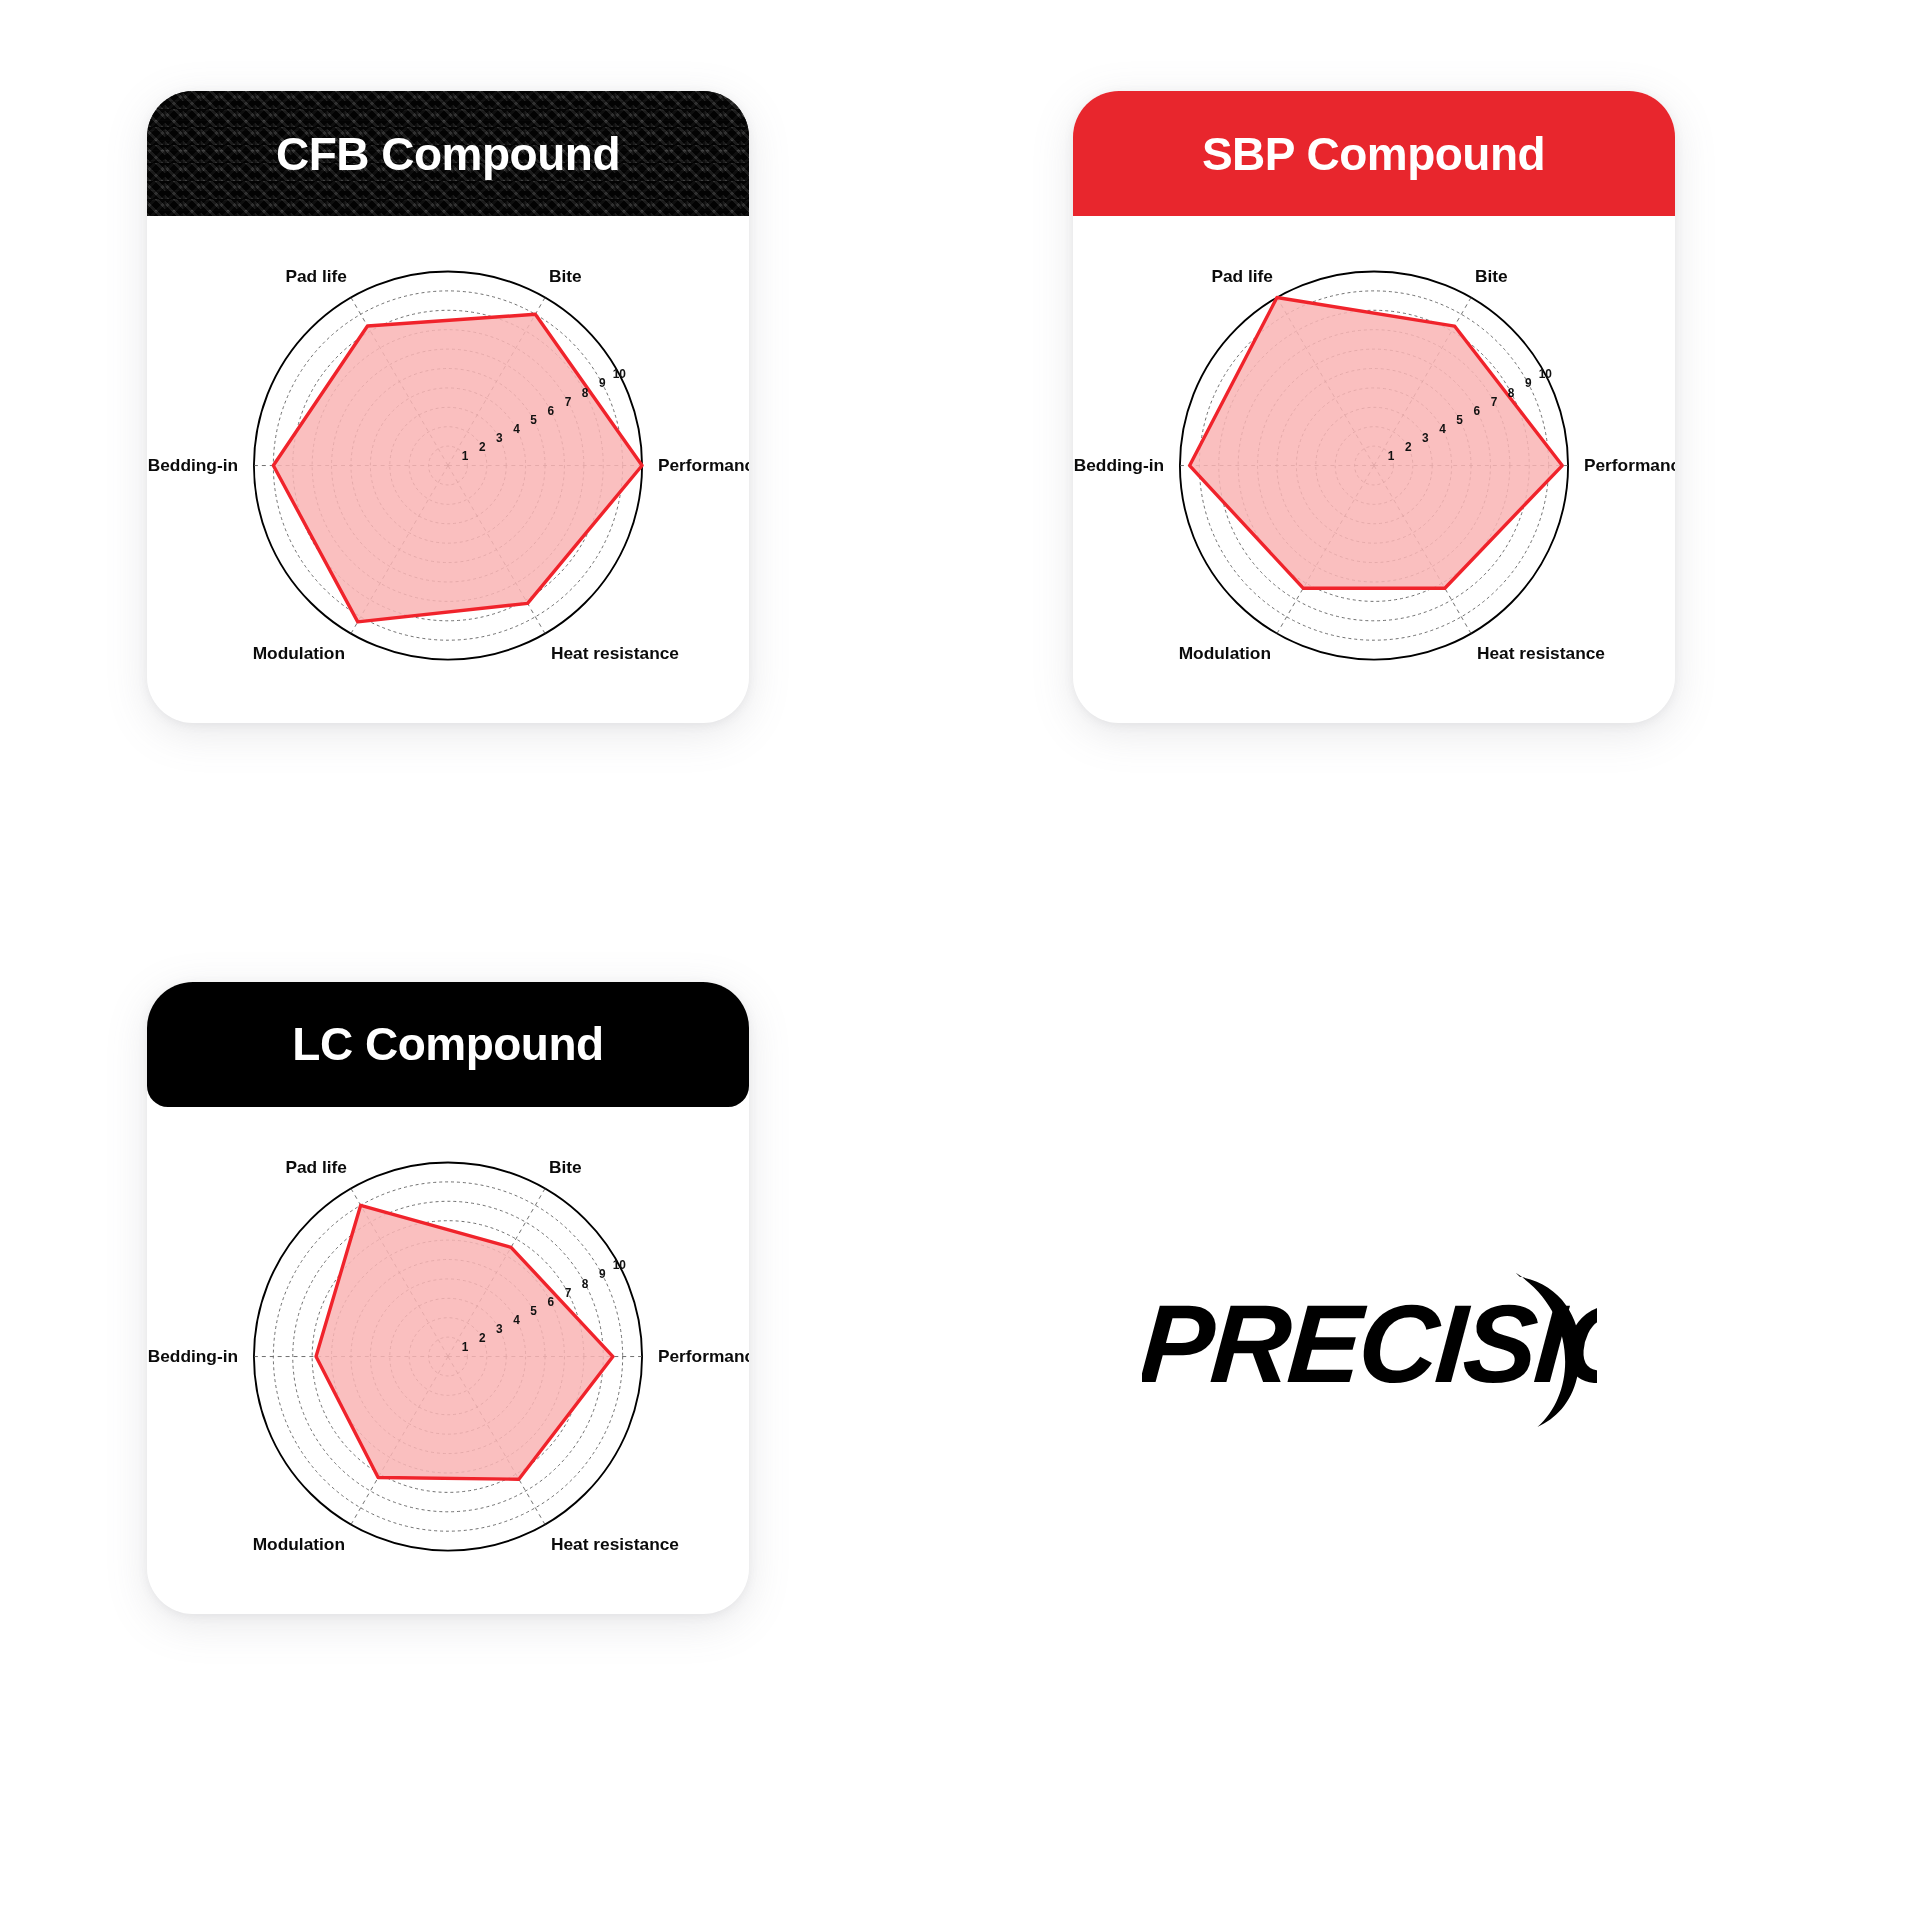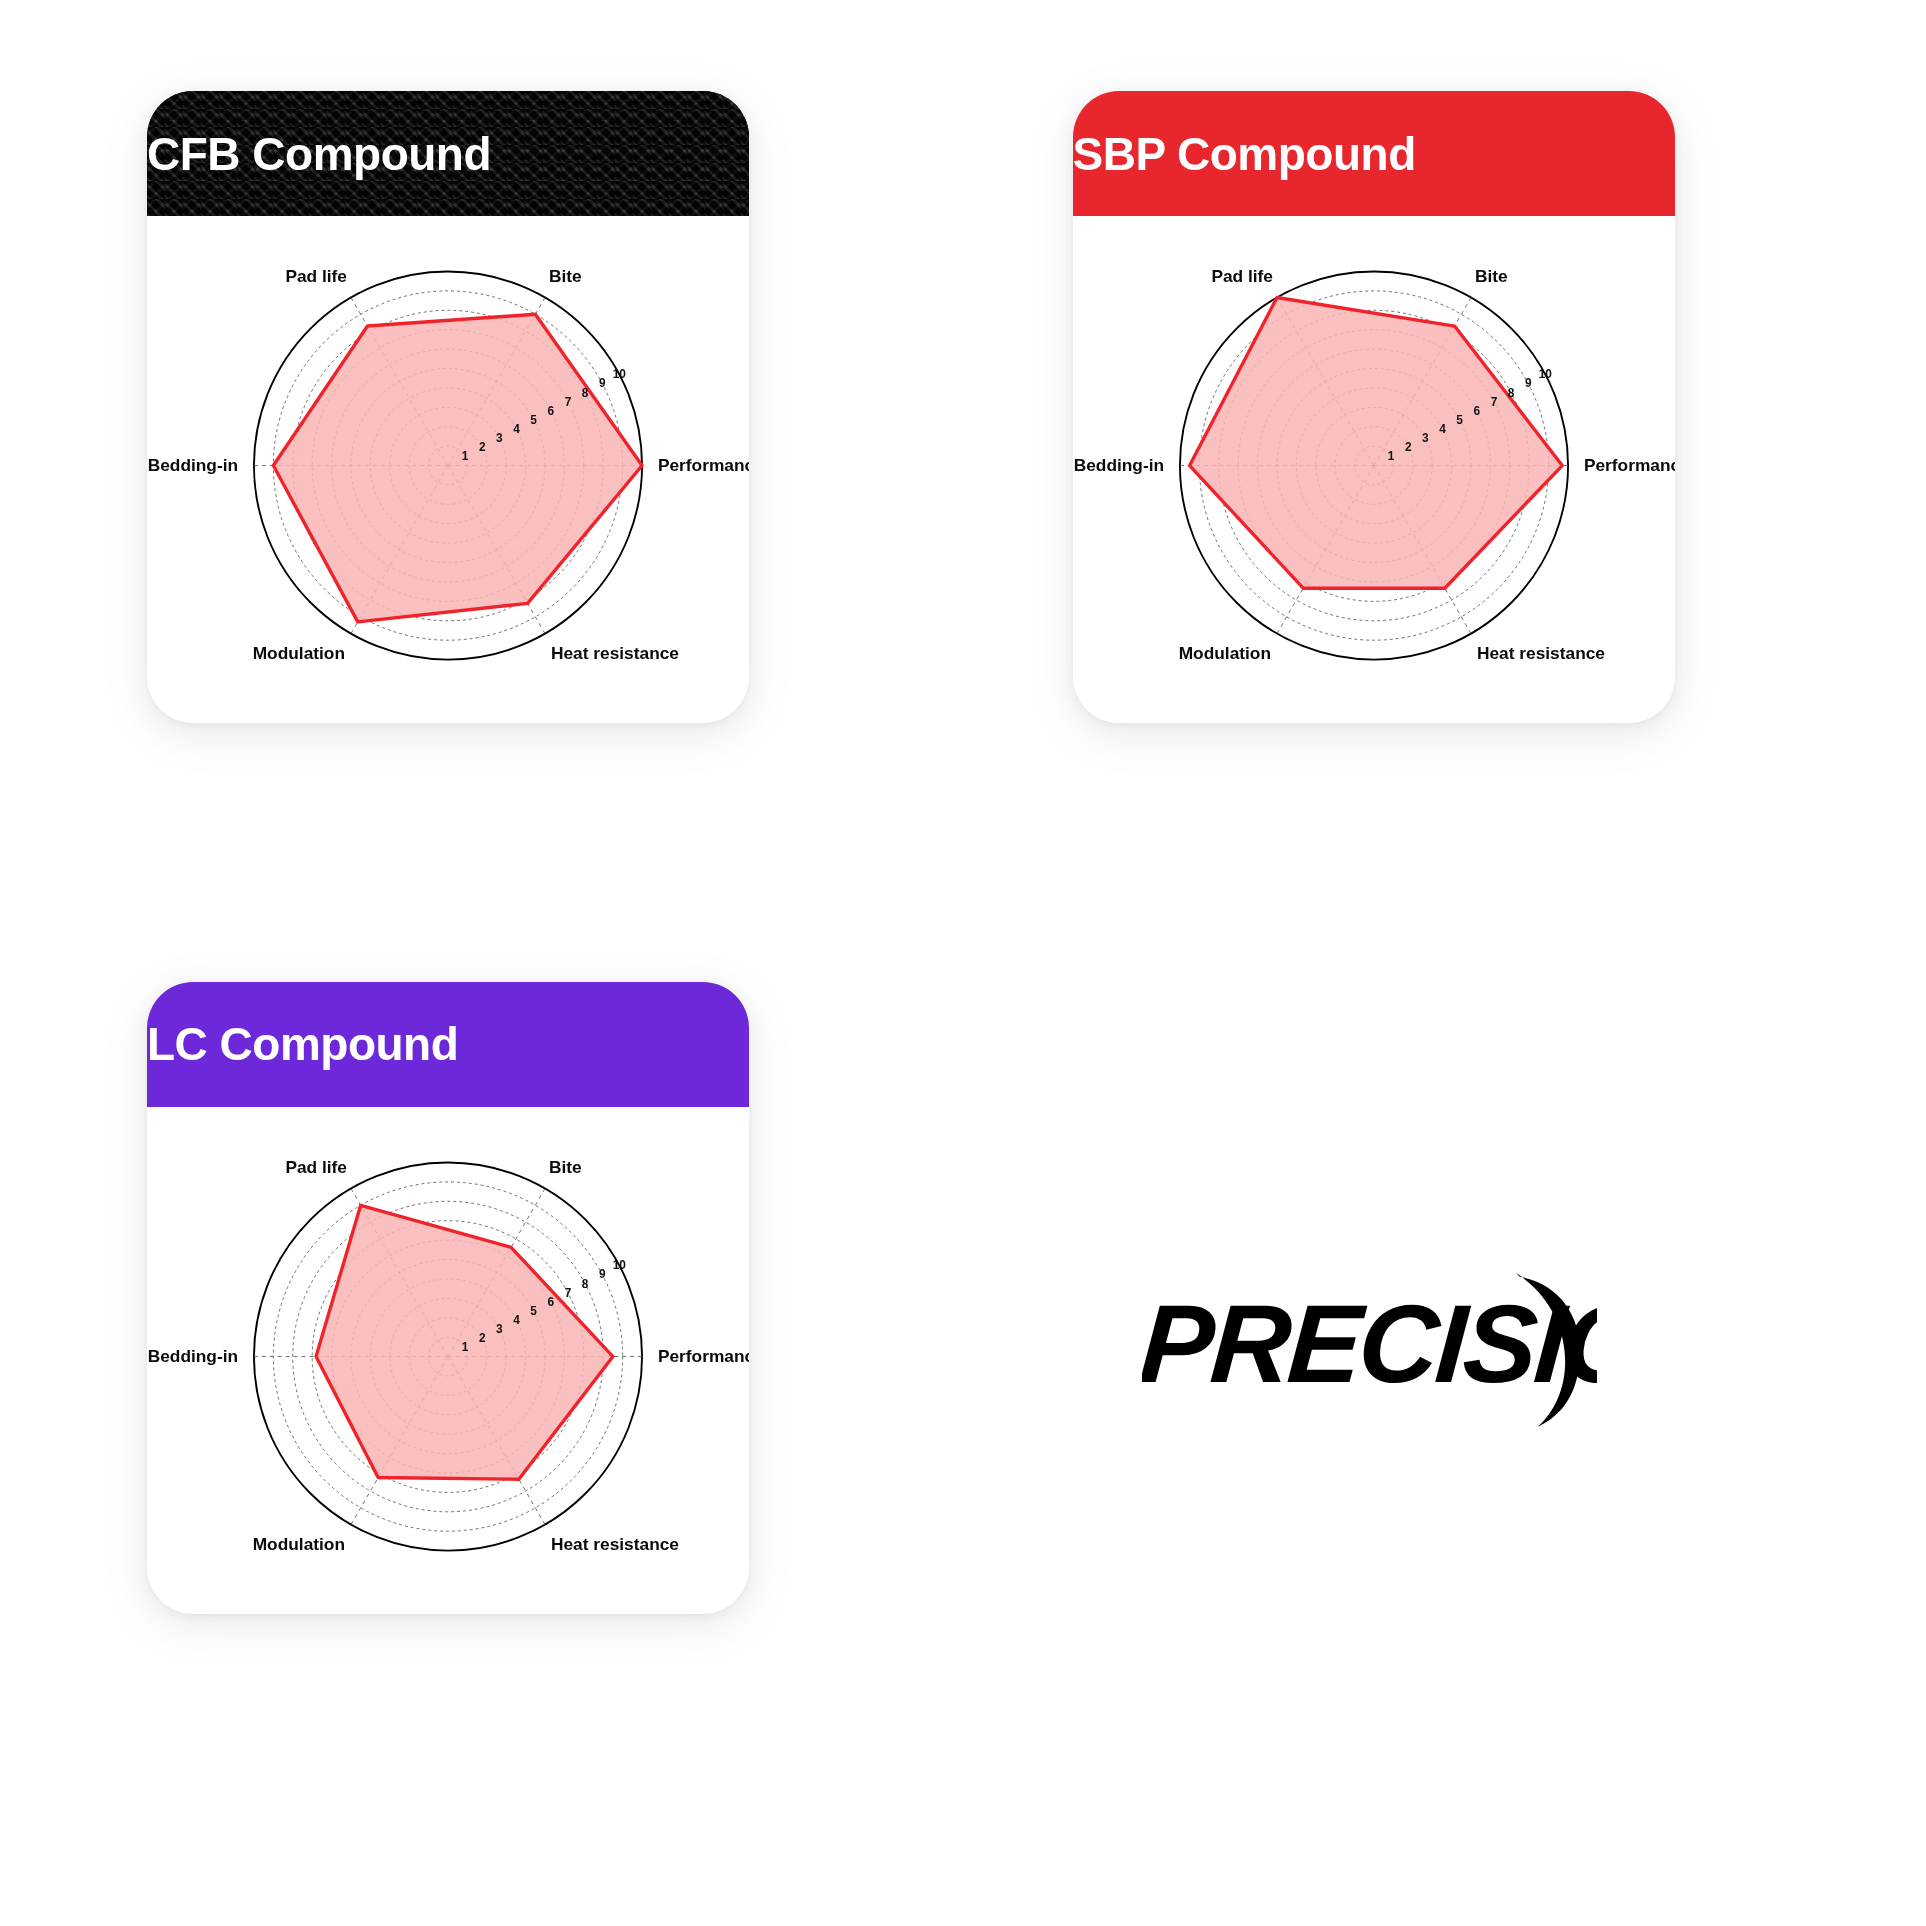--- a/index.html
+++ b/index.html
@@ -43,21 +43,21 @@
     overflow: hidden;
   }
   .cell.c2 .card { left: 109px; }
   .cell.c3 .card { top: 18px; }
 
   .card-header {
     height: 125px;
     width: 100%;
     display: flex;
     align-items: center;
-    justify-content: flex-start;
+    justify-content: center;
     position: relative;
     overflow: hidden;
   }
   .card-header .title {
     color: #ffffff;
     font-size: 46px;
     font-weight: 700;
     letter-spacing: -0.5px;
     position: relative;
     z-index: 3;
@@ -73,21 +73,21 @@
         rgba(0,0,0,0.55) 3px, rgba(0,0,0,0.55) 9px),
       repeating-linear-gradient(-45deg,
         rgba(255,255,255,0.07) 0px, rgba(255,255,255,0.07) 3px,
         rgba(0,0,0,0.5) 3px, rgba(0,0,0,0.5) 9px),
       repeating-linear-gradient(0deg,
         rgba(255,255,255,0.05) 0px, rgba(255,255,255,0.05) 1px,
         rgba(0,0,0,0.3) 1px, rgba(0,0,0,0.3) 10px);
     background-size: 18px 18px, 18px 18px, 100% 20px;
   }
   .hdr-red  { background-color: #e8262d; }
-  .hdr-dark { background-color: #6d28d9; }
+  .hdr-dark { background-color: #000000; border-radius: 21px; }
 
   .chart-area {
     position: absolute;
     left: 0;
     top: 125px;
     width: 602px;
     height: 507px;
   }
   .chart-area svg { display: block; width: 100%; height: 100%; }
 

